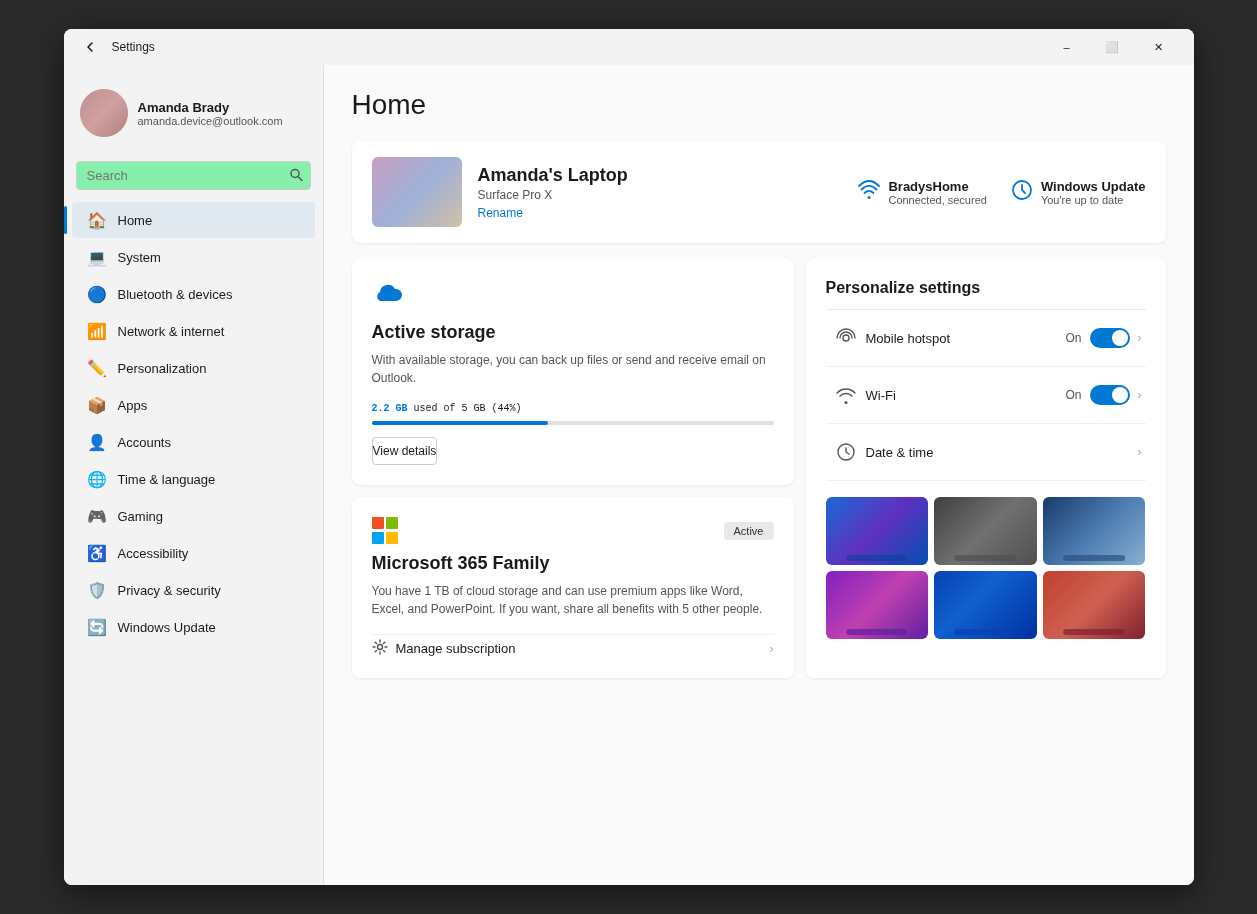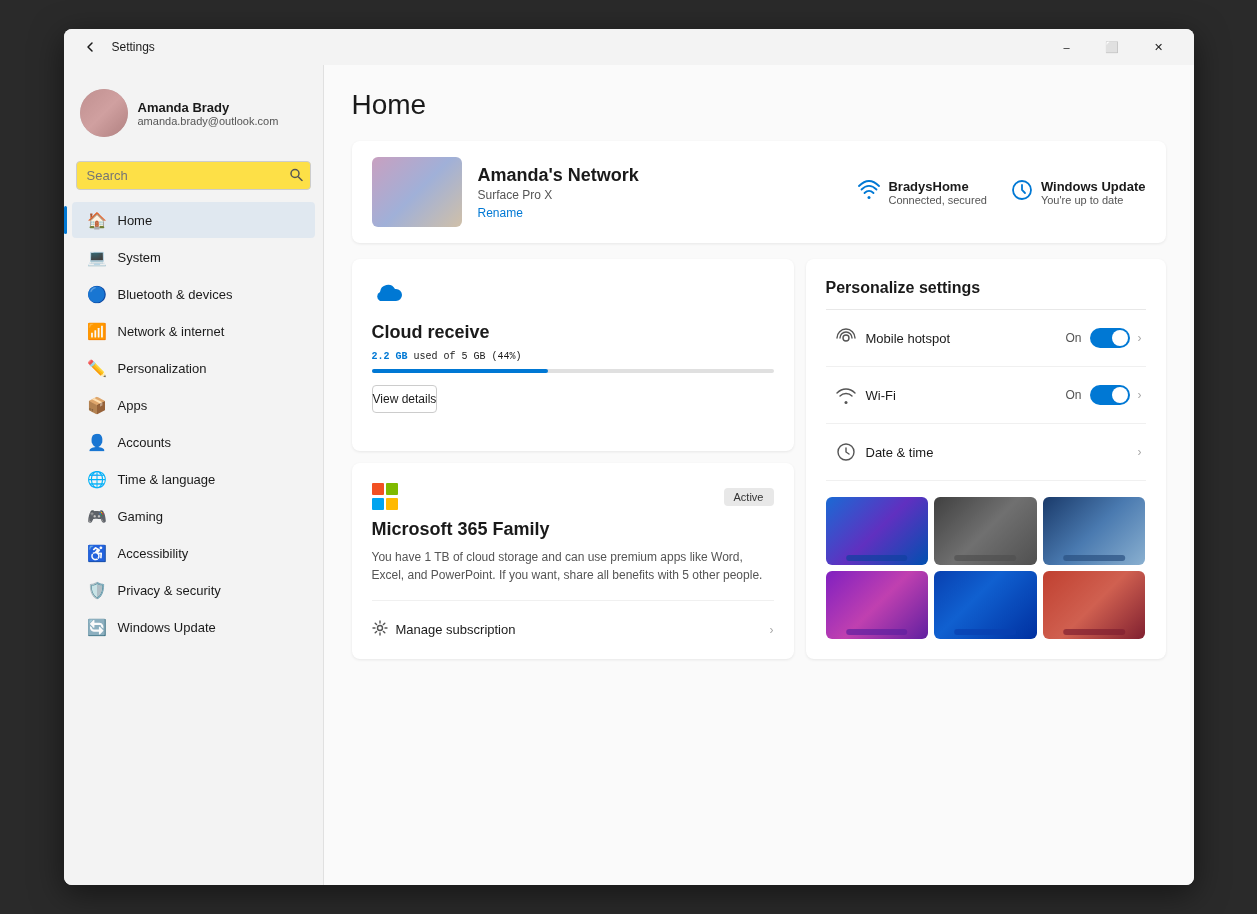--- a/index.html
+++ b/index.html
@@ -12,21 +12,21 @@
     .titlebar-btn { width: 46px; height: 36px; display: flex; align-items: center; justify-content: center; cursor: pointer; font-size: 11px; color: #1a1a1a; background: transparent; border: none; }
     .back-btn { width: 28px; height: 28px; display: flex; align-items: center; justify-content: center; border-radius: 4px; cursor: pointer; }
     .content { display: flex; height: 820px; }
     
     .sidebar { width: 260px; background: #f3f3f3; padding: 12px 0; overflow-y: auto; flex-shrink: 0; border-right: 1px solid #e0e0e0; }
     .user-profile { display: flex; align-items: center; gap: 10px; padding: 12px 16px 16px; }
     .avatar { width: 48px; height: 48px; border-radius: 50%; background: #c0a0a0; overflow: hidden; flex-shrink: 0; }
     .user-info .user-name { font-size: 13px; font-weight: 600; color: #1a1a1a; }
     .user-info .user-email { font-size: 11px; color: #555; }
     .search-bar { margin: 8px 12px 12px; position: relative; }
-    .search-bar input { width: 100%; padding: 6px 32px 6px 10px; border-radius: 4px; border: 1px solid #ccc; background: #fde047; font-size: 13px; color: #333; outline: none; }
+    .search-bar input { width: 100%; padding: 6px 32px 6px 10px; border-radius: 4px; border: 1px solid #ccc; background: #86efac; font-size: 13px; color: #333; outline: none; }
     .search-icon-btn { position: absolute; right: 8px; top: 50%; transform: translateY(-50%); background: none; border: none; cursor: pointer; color: #555; font-size: 14px; }
     .nav-item { display: flex; align-items: center; gap: 10px; padding: 8px 16px; cursor: pointer; border-radius: 4px; margin: 1px 8px; font-size: 13px; color: #1a1a1a; position: relative; }
     .nav-item.active { background: #e0e8f0; }
     .nav-item.active::before { content: ''; position: absolute; left: -8px; top: 4px; bottom: 4px; width: 3px; background: #0078d4; border-radius: 2px; }
     .nav-icon { width: 20px; height: 20px; display: flex; align-items: center; justify-content: center; font-size: 16px; flex-shrink: 0; }
     
     .main { flex: 1; background: #fafafa; padding: 24px 28px; overflow-y: auto; }
     .page-title { font-size: 28px; font-weight: 300; color: #1a1a1a; margin-bottom: 20px; }
     
     .device-banner { background: white; border-radius: 8px; padding: 16px 20px; display: flex; align-items: center; gap: 16px; margin-bottom: 16px; box-shadow: 0 1px 3px rgba(0,0,0,0.08); }
@@ -53,21 +53,21 @@
     .storage-label strong { color: #0078d4; }
     .progress-bar { height: 4px; background: #e0e0e0; border-radius: 2px; margin-bottom: 4px; }
     .progress-fill { height: 100%; background: #0078d4; border-radius: 2px; }
     .view-details-btn { padding: 6px 0; border: 1px solid #ccc; background: white; border-radius: 4px; font-size: 12px; cursor: pointer; color: #1a1a1a; }
     
     .m365-card { background: white; border-radius: 8px; padding: 20px; box-shadow: 0 1px 3px rgba(0,0,0,0.08); margin-top: 12px; flex: 1; }
     .m365-header { display: flex; align-items: center; justify-content: space-between; margin-bottom: 8px; }
     .ms-logo { display: flex; flex-wrap: wrap; width: 28px; height: 28px; gap: 2px; }
     .ms-logo-sq { width: 12px; height: 12px; border-radius: 1px; }
     .active-badge { padding: 3px 10px; background: #e8e8e8; border-radius: 4px; font-size: 11px; color: #333; }
-    .manage-row { display: flex; align-items: center; justify-content: space-between; margin-top: 16px; padding-top: 19px; border-top: 1px solid #f0f0f0; cursor: pointer; }
+    .manage-row { display: flex; align-items: center; justify-content: space-between; margin-top: 16px; padding-top: 4px; border-top: 1px solid #f0f0f0; cursor: pointer; }
     .manage-left { display: flex; align-items: center; gap: 8px; font-size: 13px; color: #1a1a1a; }
     .gear-icon { color: #555; font-size: 14px; }
     
     .left-column { flex: 1; display: flex; flex-direction: column; gap: 0; }
     
     .rec-title { font-size: 16px; font-weight: 600; color: #1a1a1a; padding-bottom: 12px; border-bottom: 1px solid #e8e8e8; margin-bottom: 0; }
     .rec-item { display: flex; align-items: center; padding: 12px 4px; border-bottom: 1px solid #f0f0f0; cursor: pointer; }
     .rec-item-icon { width: 32px; height: 32px; display: flex; align-items: center; justify-content: center; font-size: 18px; color: #555; flex-shrink: 0; }
     .rec-item-label { flex: 1; font-size: 13px; color: #1a1a1a; margin-left: 4px; }
     .rec-item-status { font-size: 12px; color: #555; margin-right: 8px; }
@@ -111,21 +111,21 @@
   <div class="content">
 
     <div class="sidebar">
 
       <div class="user-profile">
         <div class="avatar">
           <div style="width:100%;height:100%;background:linear-gradient(135deg,#c09090 0%,#d0a0a0 50%,#b08080 100%);border-radius:50%;"></div>
         </div>
         <div class="user-info">
           <div class="user-name">Amanda Brady</div>
-          <div class="user-email">amanda.brady@outlook.com</div>
+          <div class="user-email">amanda.device@outlook.com</div>
         </div>
       </div>
 
       <div class="search-bar">
         <input type="text" placeholder="Search" style="">
         <button class="search-icon-btn">
           <svg width="14" height="14" viewBox="0 0 14 14" fill="none">
               <circle cx="6" cy="6" r="4" stroke="#555" stroke-width="1.5"></circle>
               <line x1="9.5" y1="9.5" x2="13" y2="13" stroke="#555" stroke-width="1.5" stroke-linecap="round"></line>
             </svg>
@@ -184,21 +184,21 @@
   </div>
         </div>
     </div>
 
     <div class="main">
       <h1 class="page-title">Home</h1>
 
       <div class="device-banner">
         <div class="device-image"></div>
         <div class="device-info">
-          <div class="device-name">Amanda's Network</div>
+          <div class="device-name">Amanda's Laptop</div>
           <div class="device-model">Surface Pro X</div>
           <a class="device-rename">Rename</a>
         </div>
         <div class="device-status-group">
           <div class="device-status-item">
             <span class="wifi-icon">
               <svg width="22" height="20" viewBox="0 0 22 20" fill="none">
                   <path d="M11 16a1.5 1.5 0 100 3 1.5 1.5 0 000-3z" fill="#0078d4"></path>
                   <path d="M3.5 9.5C6 7 8.4 5.8 11 5.8s5 1.2 7.5 3.7" stroke="#0078d4" stroke-width="1.8" stroke-linecap="round" fill="none"></path>
                   <path d="M6.5 13C8 11.5 9.5 10.8 11 10.8s3 .7 4.5 2.2" stroke="#0078d4" stroke-width="1.8" stroke-linecap="round" fill="none"></path>
@@ -228,21 +228,22 @@
       <div class="cards-row">
 
         <div class="left-column">
 
           <div class="card card-left">
             <div class="cloud-icon">
               <svg width="32" height="28" viewBox="0 0 32 28" fill="none">
                   <path d="M8 22H24a6 6 0 000-12h-1a8 8 0 00-15 3A5 5 0 008 22z" fill="#0078d4"></path>
                 </svg>
             </div>
-            <div class="card-title">Cloud receive</div>
+            <div class="card-title">Active storage</div>
+            <div class="card-desc">With available storage, you can back up files or send and receive email on Outlook.</div>
             <div class="storage-label">
               <strong>2.2 GB</strong>
               <span id="storage-of-text"> used of </span>
               <span>5 GB</span>
               <span id="storage-pct-text"> (</span><span>44</span><span>%)</span>
             </div>
             <div class="progress-bar">
               <div class="progress-fill" id="progress-fill" style="width:44%"></div>
             </div>
             <div style="margin-bottom:12px;"></div>

